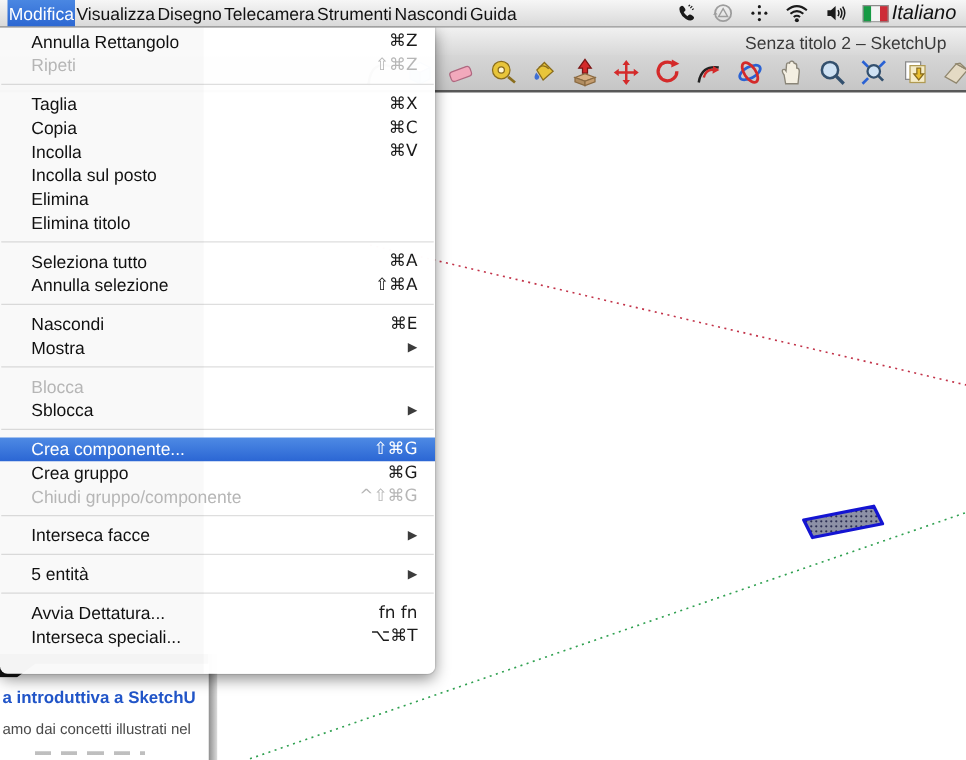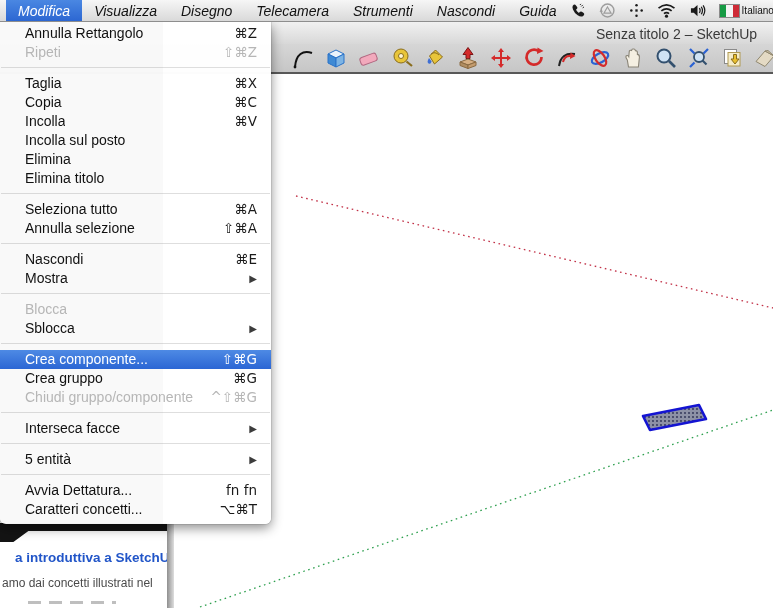--- a/index.html
+++ b/index.html
@@ -9,26 +9,26 @@
     -webkit-font-smoothing:antialiased;
   }
   
   .menubar{
     position:absolute;left:0;top:0;width:773px;height:22px;z-index:40;
     background:linear-gradient(#f6f6f6,#d9d9d9);
     border-bottom:1px solid #8e8e8e;
     display:flex;align-items:stretch;padding-left:6px;box-sizing:border-box;
     font-size:14px;color:#111;
   }
-  .mb-item{display:flex;align-items:center;padding:0 12px;cursor:default;white-space:nowrap;font-style:italic;}
+  .mb-item{display:flex;align-items:center;padding:0 1px;cursor:default;white-space:nowrap;}
   .mb-item.sel{background:linear-gradient(#4a87e2,#2c67d2);color:#fff;}
   .mb-status{margin-left:auto;display:flex;align-items:center;gap:13px;padding-right:8px;}
   .mb-status .sicon{display:flex;align-items:center;}
   .mb-status svg{display:block;}
-  .lang-label{font-size:10px;color:#111;margin-left:-6px;}
+  .lang-label{font-size:16px;color:#111;margin-left:-6px;font-style:italic;}
   
   .titlebar{
     position:absolute;left:0;top:22px;width:773px;height:22px;z-index:2;
     background:linear-gradient(#f1f1f1,#d8d8d8);
   }
   .win-title{
     position:absolute;left:596px;top:4px;font-size:14px;color:#3a3a3a;white-space:nowrap;
   }
   .toolbar{
     position:absolute;left:0;top:44px;width:773px;height:28px;z-index:2;
@@ -36,25 +36,25 @@
     border-bottom:2px solid #585858;
     display:flex;align-items:center;
   }
   .tb-icons{position:absolute;left:290px;top:1px;display:flex;gap:7px;}
   .tb-icon{width:26px;height:26px;display:flex;align-items:center;justify-content:center;}
   .tb-icon svg{width:24px;height:24px;display:block;}
   
   .canvas-svg{position:absolute;left:0;top:0;z-index:1;}
   
   .menu-panel{
-    position:absolute;left:0;top:22px;width:271px;z-index:30;
+    position:absolute;left:0;top:22px;width:348px;z-index:30;
     background:rgba(255,255,255,0.98);
     border-radius:0 0 6px 6px;
     box-shadow:0 4px 12px rgba(0,0,0,0.45), 0 0 0 1px rgba(0,0,0,0.08);
-    padding:2px 0 5px 0;box-sizing:border-box;
+    padding:2px 0 20px 0;box-sizing:border-box;
   }
   .menu-panel::before{ 
     content:"";position:absolute;left:0;top:0;bottom:0;width:163px;
     background:rgba(90,90,90,0.04);border-radius:0 0 0 6px;pointer-events:none;
   }
   .mi{
     position:relative;height:19px;line-height:19px;font-size:14px;color:#111;
     padding:0 14px 0 25px;display:flex;justify-content:space-between;align-items:center;
     white-space:nowrap;cursor:default;
   }
@@ -72,21 +72,21 @@
   }
   .help-edge{
     position:absolute;right:0;top:0;width:7px;height:100%;
     background:linear-gradient(to right,#8f8f8f,#dedede);
   }
   .help-banner{
     position:absolute;left:0;top:0;width:167px;height:19px;background:#141414;
     clip-path:polygon(0 0,100% 0,100% 42%,17% 42%,8% 100%,0 100%);
   }
   .help-heading{
-    position:absolute;left:15px;top:27px;width:165px;overflow:hidden;
+    position:absolute;left:2px;top:27px;width:165px;overflow:hidden;
     font-size:13.5px;font-weight:bold;color:#2155c8;white-space:nowrap;cursor:pointer;
   }
   .help-body{
     position:absolute;left:2px;top:53px;width:172px;overflow:hidden;
     font-size:12px;color:#4a4a4a;white-space:nowrap;
   }
   .help-clip-line{
     position:absolute;left:28px;top:78px;width:88px;height:3px;opacity:.55;
     background:repeating-linear-gradient(90deg,#8a8a8a 0 13px,transparent 13px 21px);
   }
@@ -355,16 +355,16 @@
     <div class="mi">
       <span class="lbl">5 entità</span>
       <span class="subarrow">▶</span>
     </div>
     <div class="msep"></div>
     <div class="mi">
       <span class="lbl">Avvia Dettatura...</span>
       <span class="sc">fn fn</span>
     </div>
     <div class="mi">
-      <span class="lbl">Caratteri concetti...</span>
+      <span class="lbl">Interseca speciali...</span>
       <span class="sc">⌥⌘T</span>
     </div>
   </div>
 
 </body></html>

